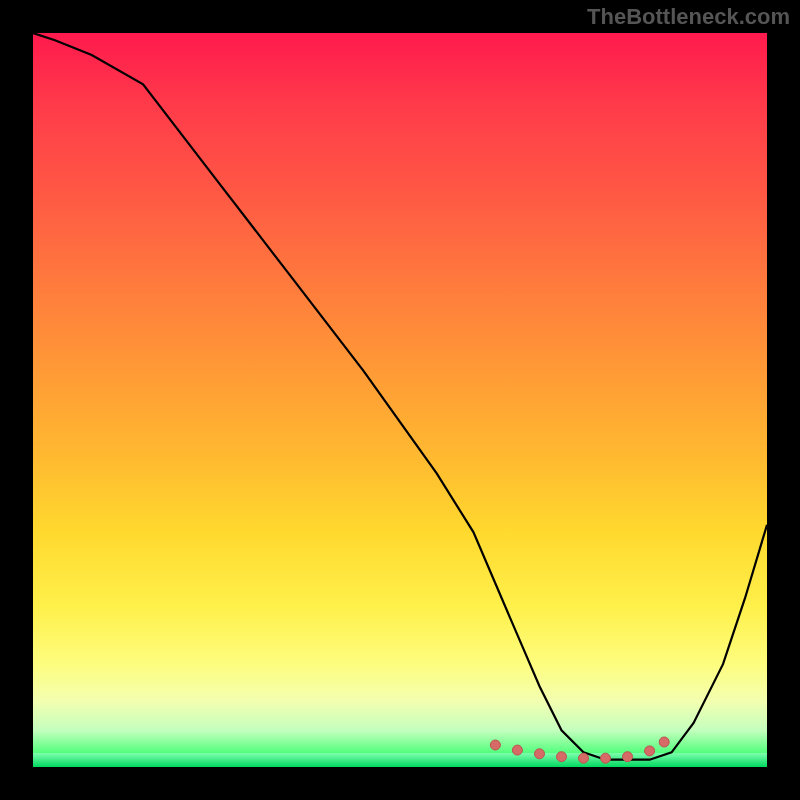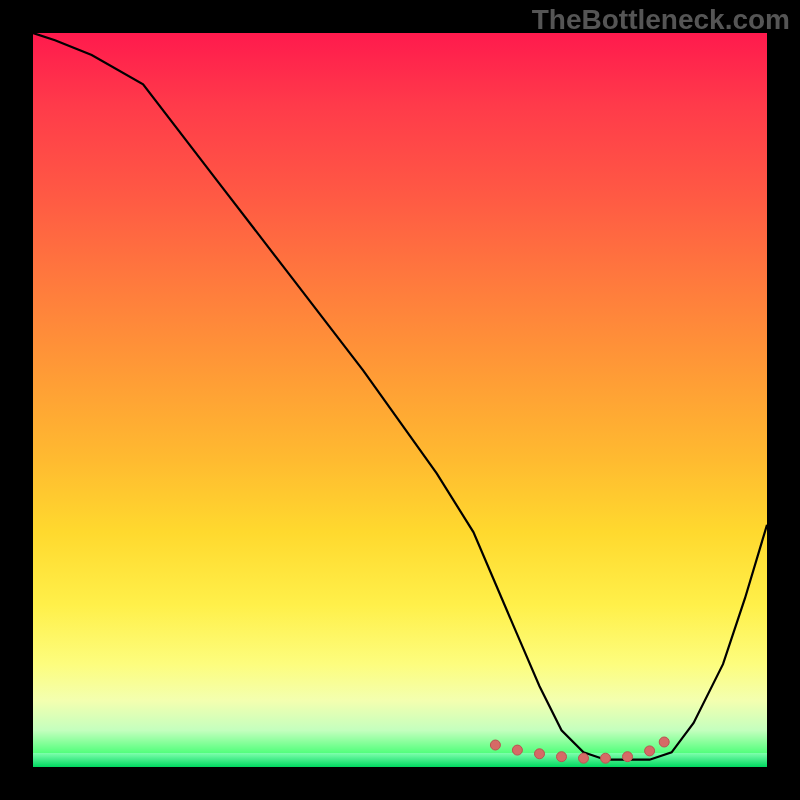--- a/index.html
+++ b/index.html
@@ -8,21 +8,21 @@
     height: 800px;
     background: #000;
     position: relative;
     font-family: Arial, sans-serif;
   }
   .watermark {
     position: absolute;
     top: 4px;
     right: 10px;
     color: #555;
-    font-size: 28px;
+    font-size: 22px;
     font-weight: bold;
     z-index: 10;
   }
   .plot-area {
     position: absolute;
     left: 33px;
     top: 33px;
     width: 734px;
     height: 734px;
     overflow: hidden;

